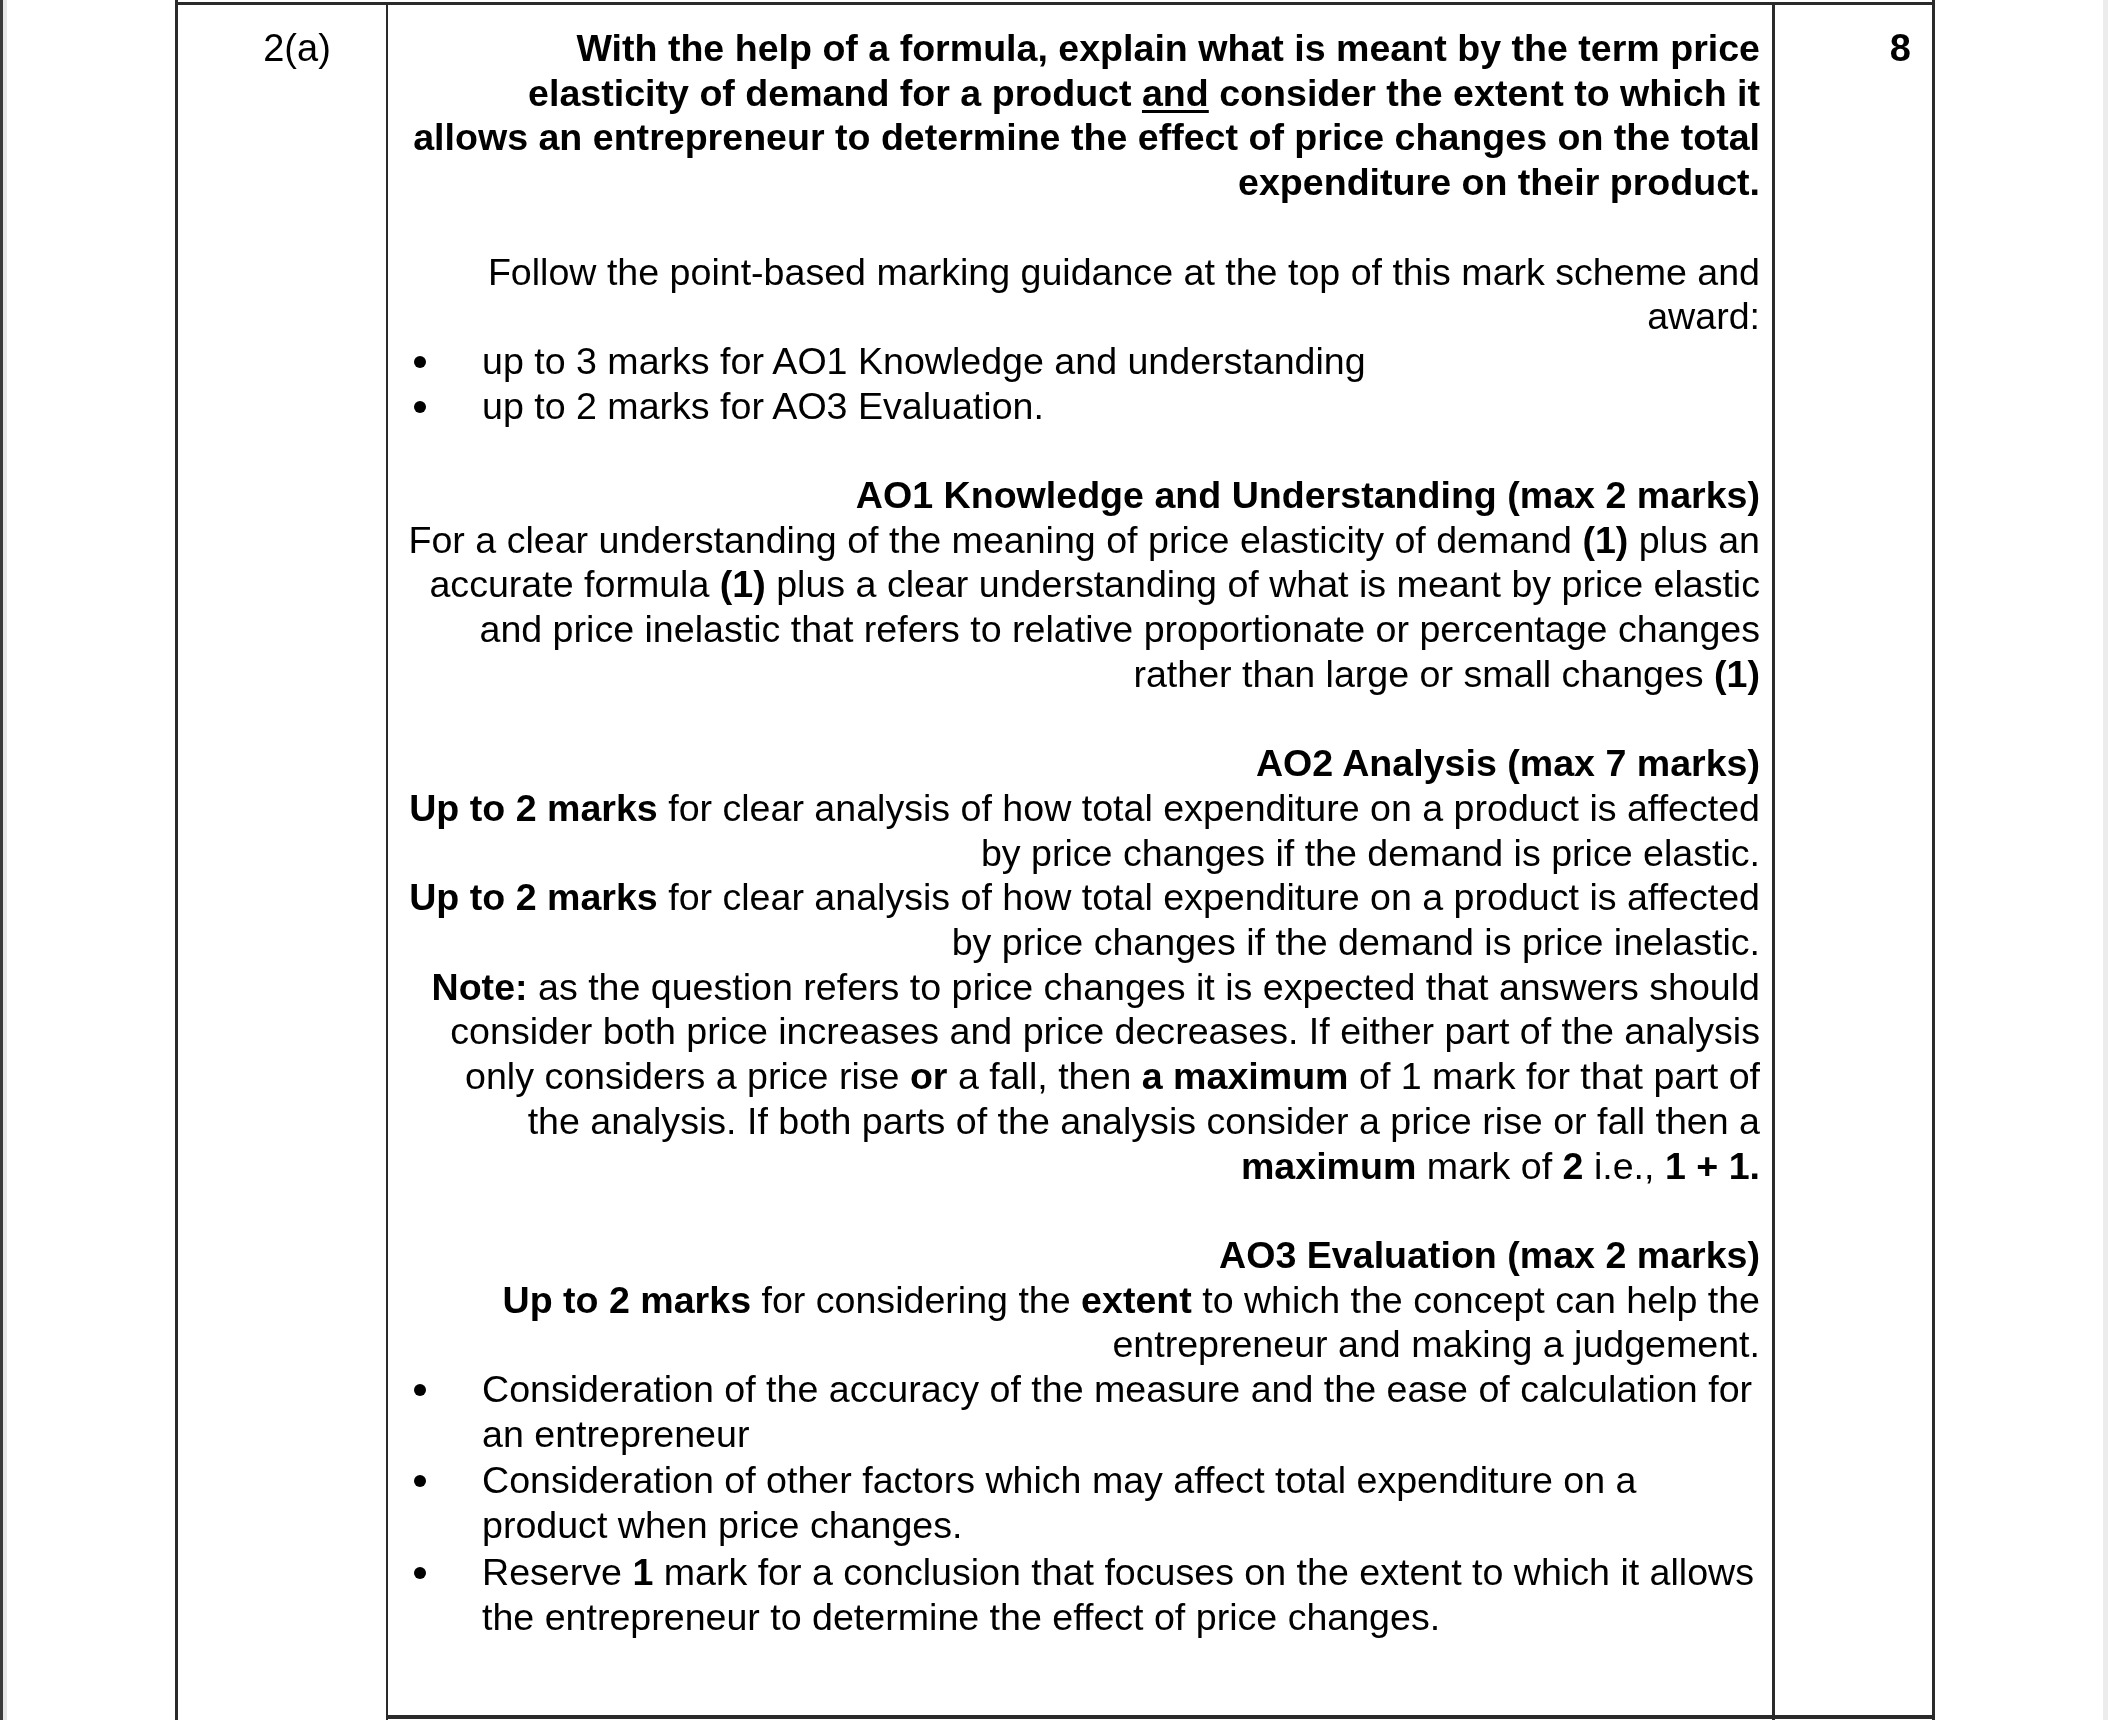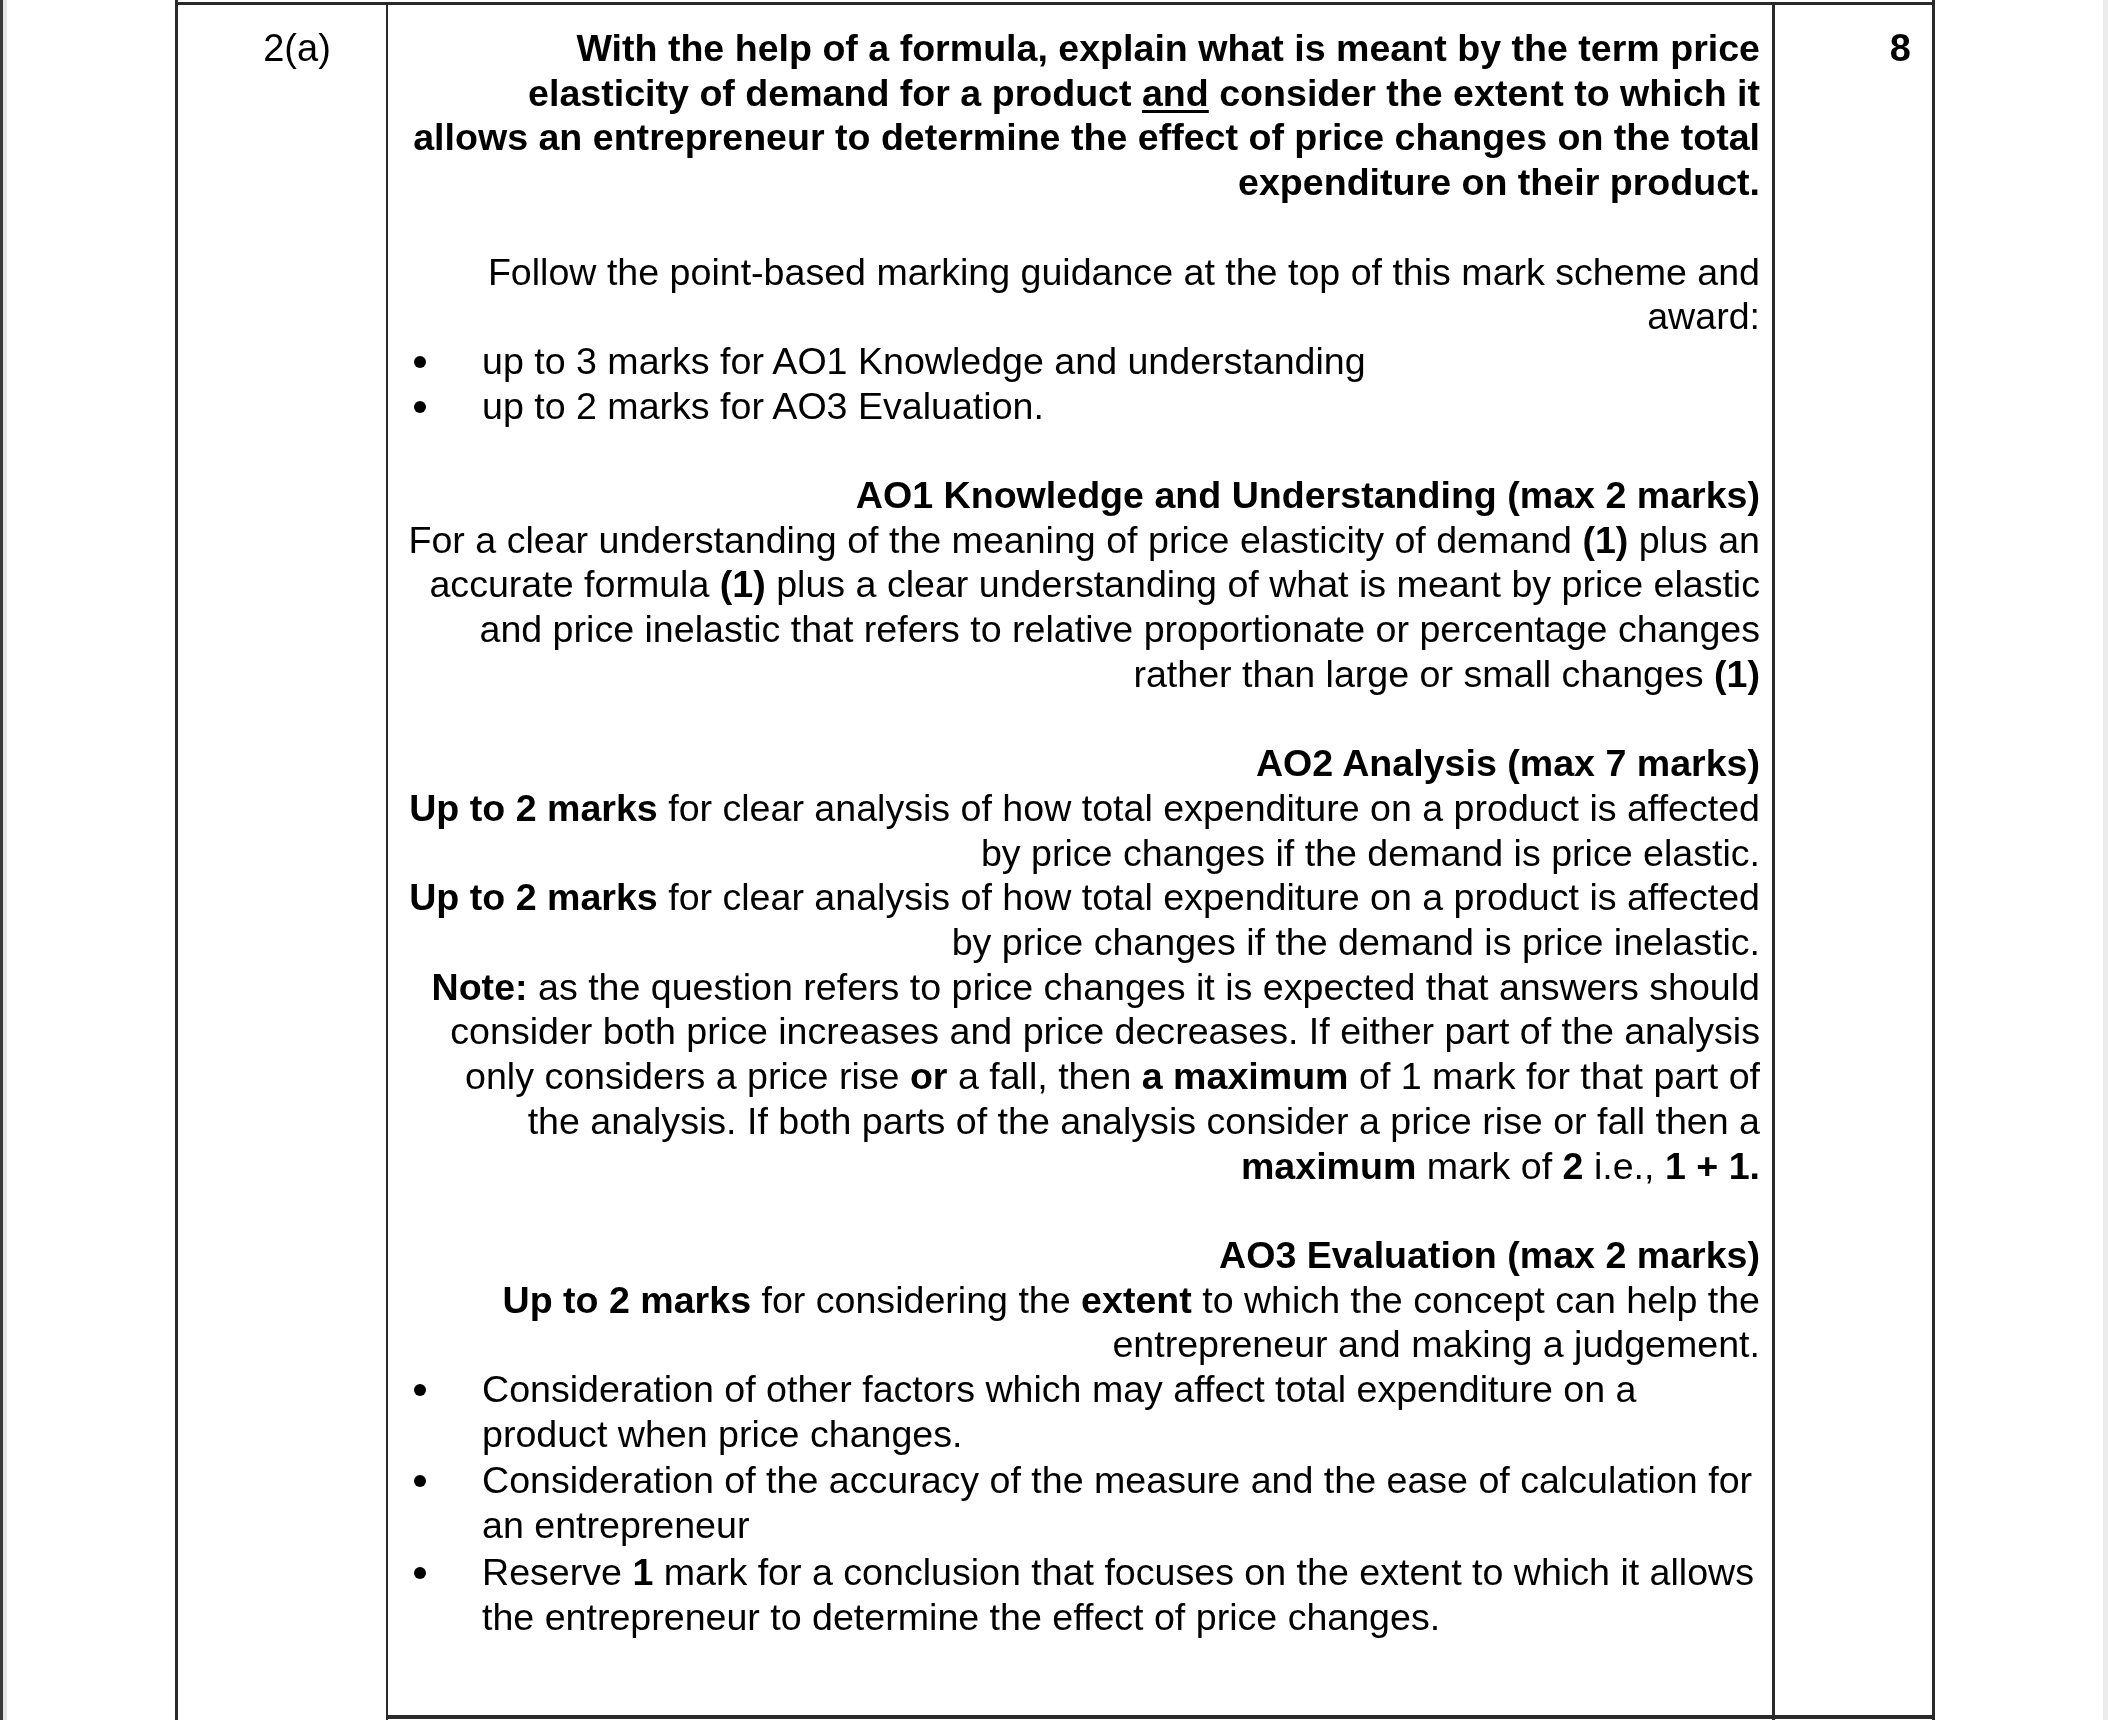--- a/index.html
+++ b/index.html
@@ -136,17 +136,17 @@
   <p class="b">AO2 Analysis (max 7 marks)</p>
   <p><span class="b">Up to 2 marks</span><span> for clear analysis of how total expenditure on a product is affected by price changes if the demand is price elastic.</span></p>
   <p><span class="b">Up to 2 marks</span><span> for clear analysis of how total expenditure on a product is affected by price changes if the demand is price inelastic.</span></p>
   <p><span class="b">Note:</span><span> as the question refers to price changes it is expected that answers should consider both price increases and price decreases. If either part of the analysis only considers a price rise </span><span class="b">or</span><span> a fall, then </span><span class="b">a maximum</span><span> of 1 mark for that part of the analysis. If both parts of the analysis consider a price rise or fall then a </span><span class="b">maximum</span><span> mark of </span><span class="b">2</span><span> i.e., </span><span class="b">1 + 1.</span></p>
 
   <div class="gap"></div>
 
   <p class="b">AO3 Evaluation (max 2 marks)</p>
   <p><span class="b">Up to 2 marks</span><span> for considering the </span><span class="b">extent</span><span> to which the concept can help the entrepreneur and making a judgement.</span></p>
   <ul class="bul eval">
+    <li><span class="dot"></span><span>Consideration of the accuracy of the measure and the ease of calculation for an entrepreneur</span></li>
     <li><span class="dot"></span><span>Consideration of other factors which may affect total expenditure on a product when price changes.</span></li>
-    <li><span class="dot"></span><span>Consideration of the accuracy of the measure and the ease of calculation for an entrepreneur</span></li>
     <li><span class="dot"></span><span>Reserve </span><span class="b">1</span><span> mark for a conclusion that focuses on the extent to which it allows the entrepreneur to determine the effect of price changes.</span></li>
   </ul>
 </div>
 
 </body></html>

